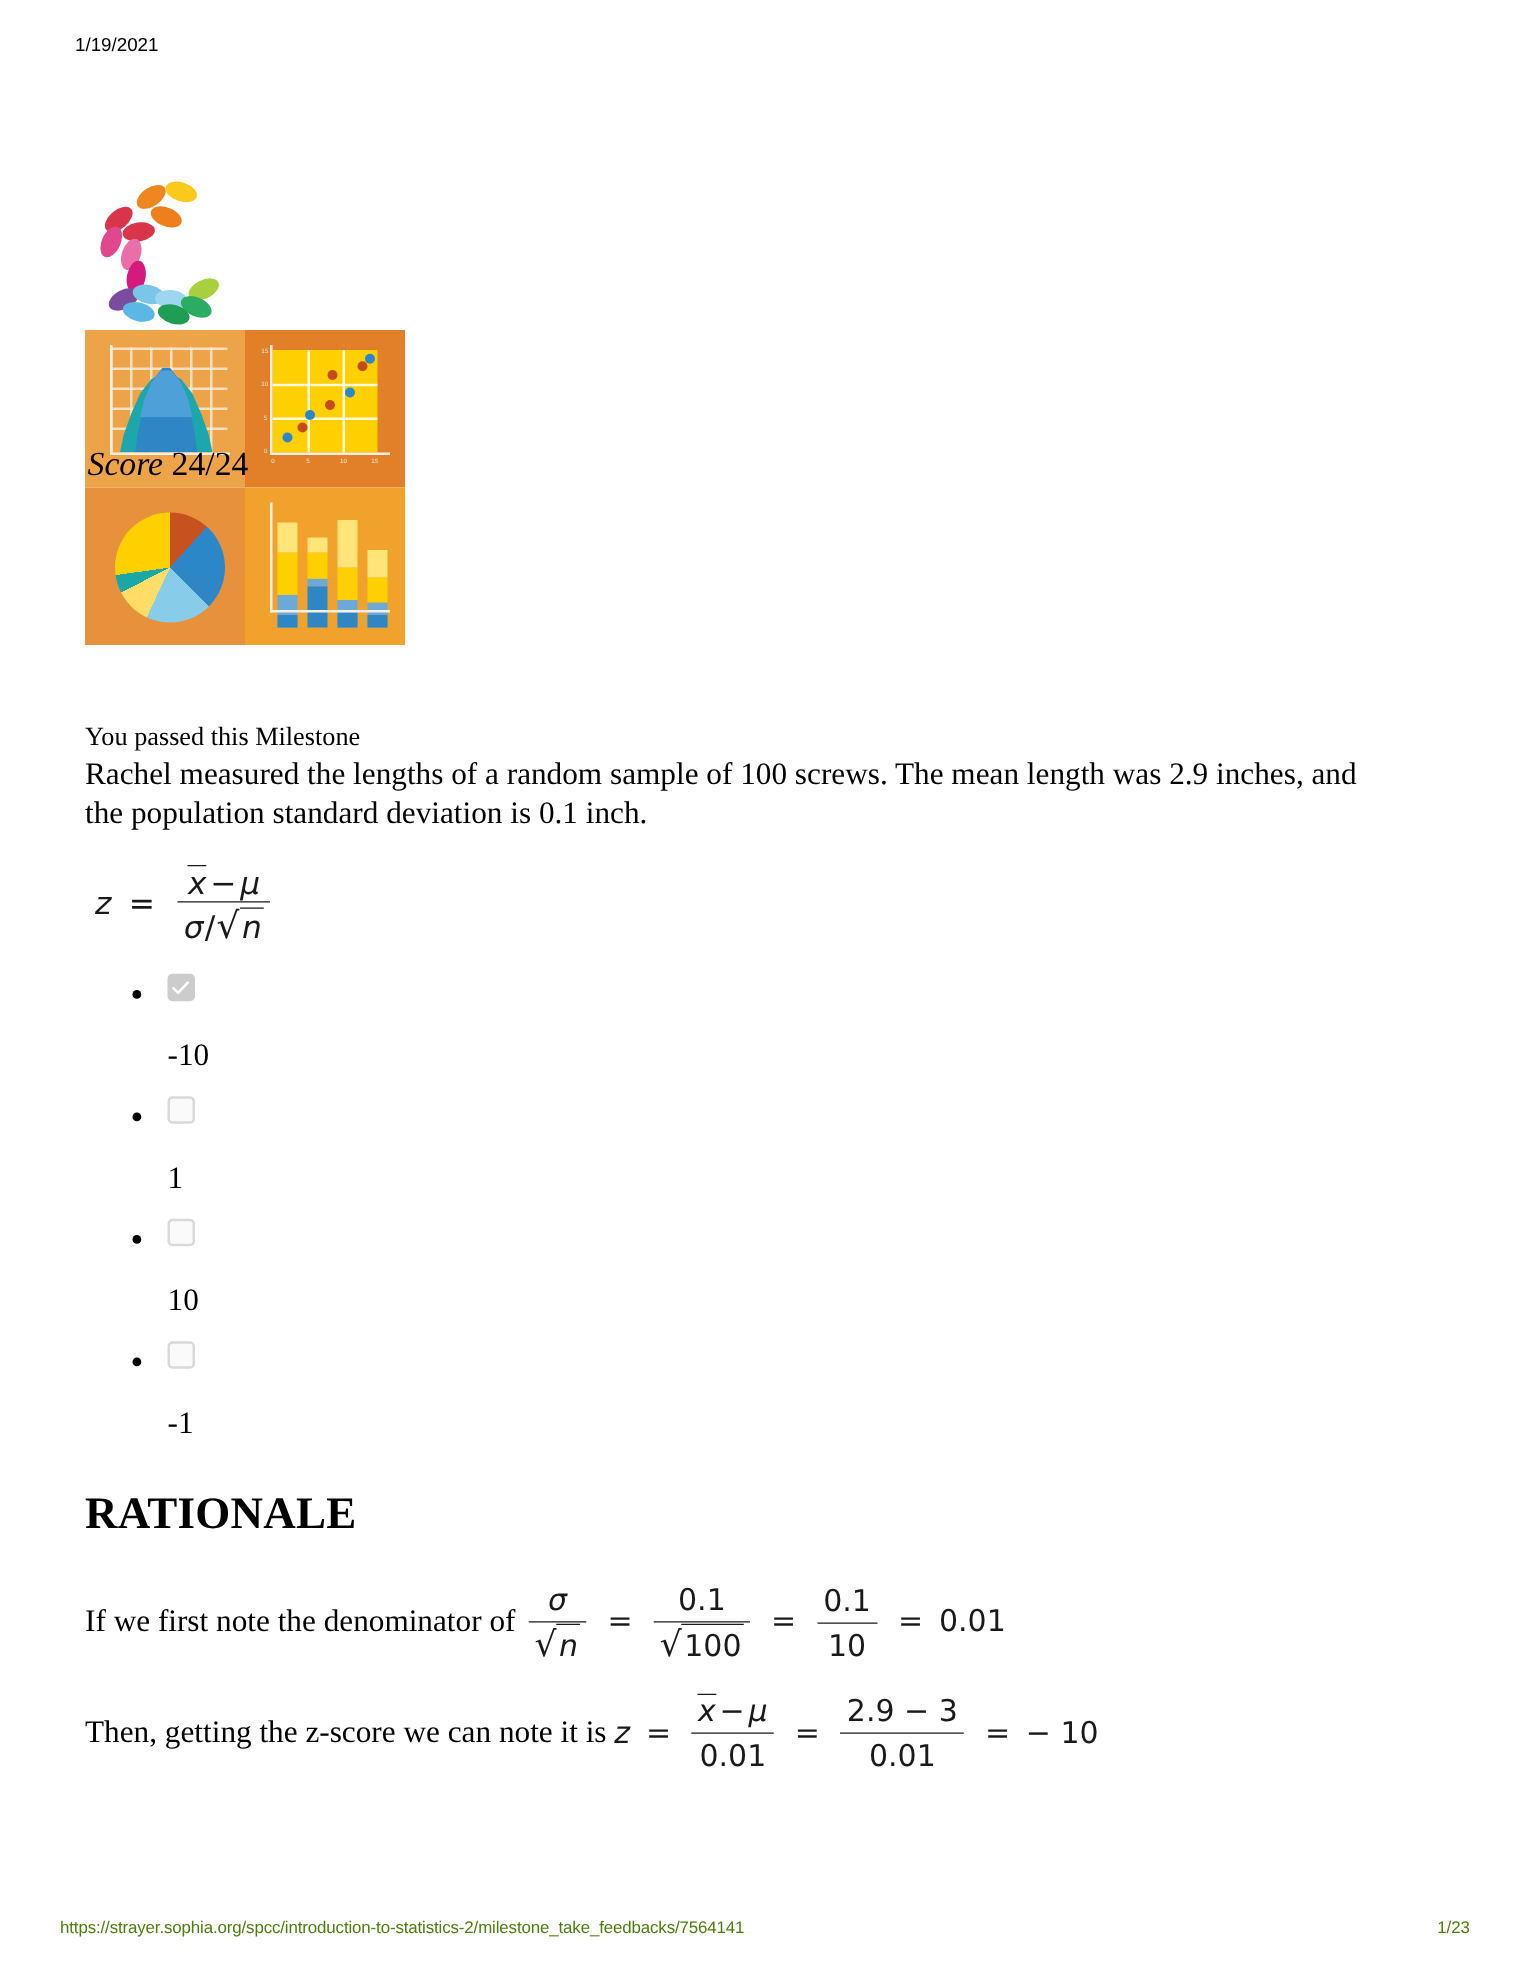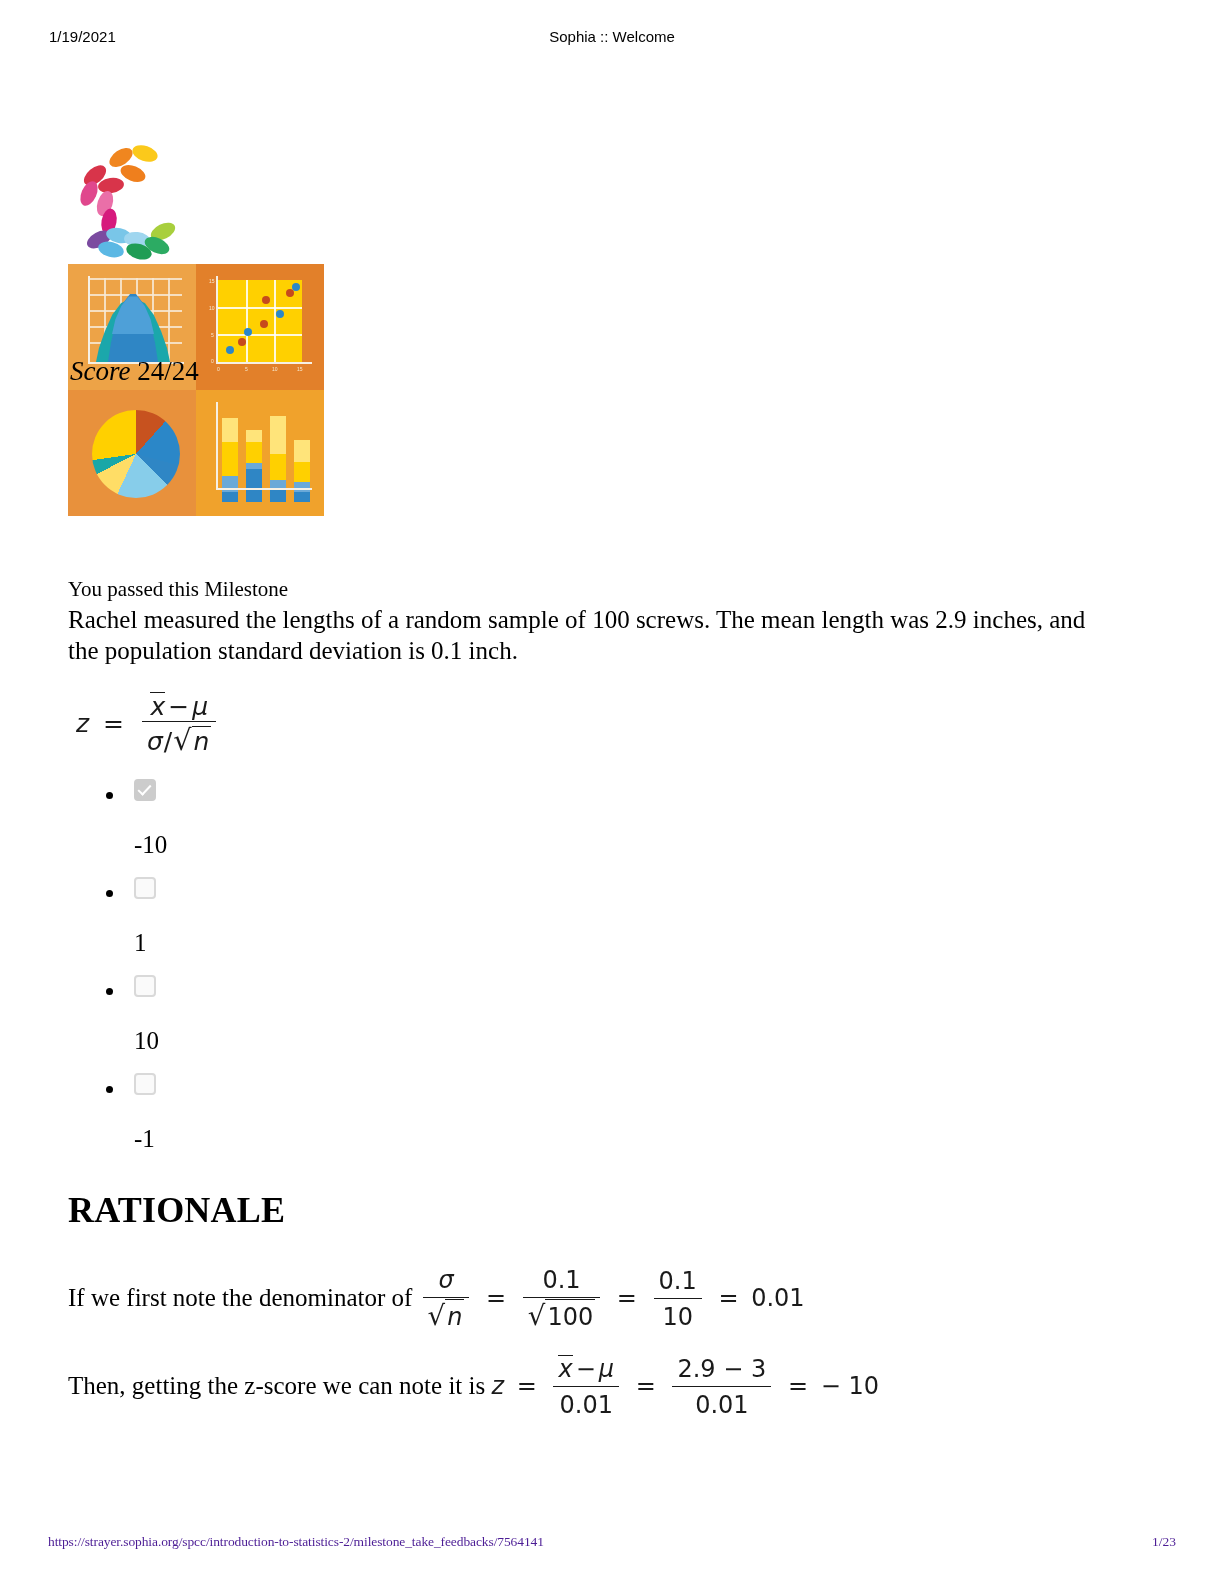--- a/index.html
+++ b/index.html
@@ -22,39 +22,39 @@
     top: 28px;
     left: 0;
     width: 1224px;
     height: 20px;
     font-family: "Liberation Sans", sans-serif;
     font-size: 15px;
     color: #000;
   }
   .print-head .ph-date {
     position: absolute;
-    left: 49px;
+    left: 60px;
     top: 0;
   }
   .print-head .ph-title {
     position: absolute;
     left: 0;
     top: 0;
     width: 1224px;
     text-align: center;
   }
   .print-foot {
     position: absolute;
     bottom: 30px;
     left: 0;
     width: 1224px;
     height: 20px;
-    font-family: Liberation Serif, serif;
+    font-family: Liberation Sans, sans-serif;
     font-size: 13.5px;
-    color: #4c1d95;
+    color: #4d7c0f;
   }
   .print-foot .pf-url {
     position: absolute;
     left: 48px;
     top: 0;
     letter-spacing: -0.1px;
   }
   .print-foot .pf-page {
     position: absolute;
     right: 48px;
@@ -270,21 +270,20 @@
     line-height: 34px;
     margin-bottom: 18px;
     white-space: nowrap;
   }
 </style>
 </head>
 <body>
 
 <div class="print-head">
   <span class="ph-date">1/19/2021</span>
-  <span class="ph-title">Sophia :: Welcome</span>
 </div>
 
 <div class="content">
 
   <div class="logo">
     <span class="petal" style="background:#f0861f;left:40px;top:10px;transform:rotate(-34deg)"></span>
     <span class="petal" style="background:#fbc91b;left:64px;top:6px;transform:rotate(18deg)"></span>
     <span class="petal" style="background:#ef7f1d;left:52px;top:26px;transform:rotate(22deg)"></span>
     <span class="petal" style="background:#d8344a;left:14px;top:28px;transform:rotate(-40deg)"></span>
     <span class="petal" style="background:#d8344a;left:30px;top:38px;transform:rotate(-8deg)"></span>

